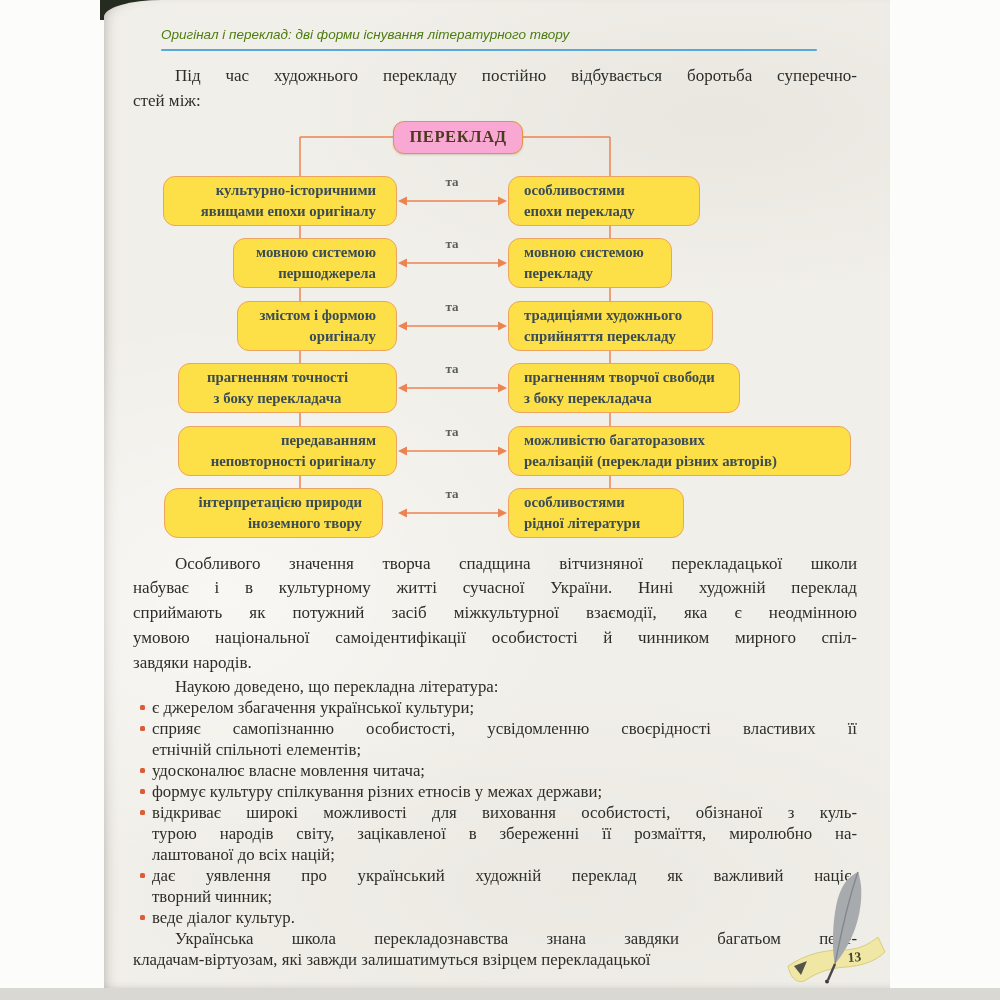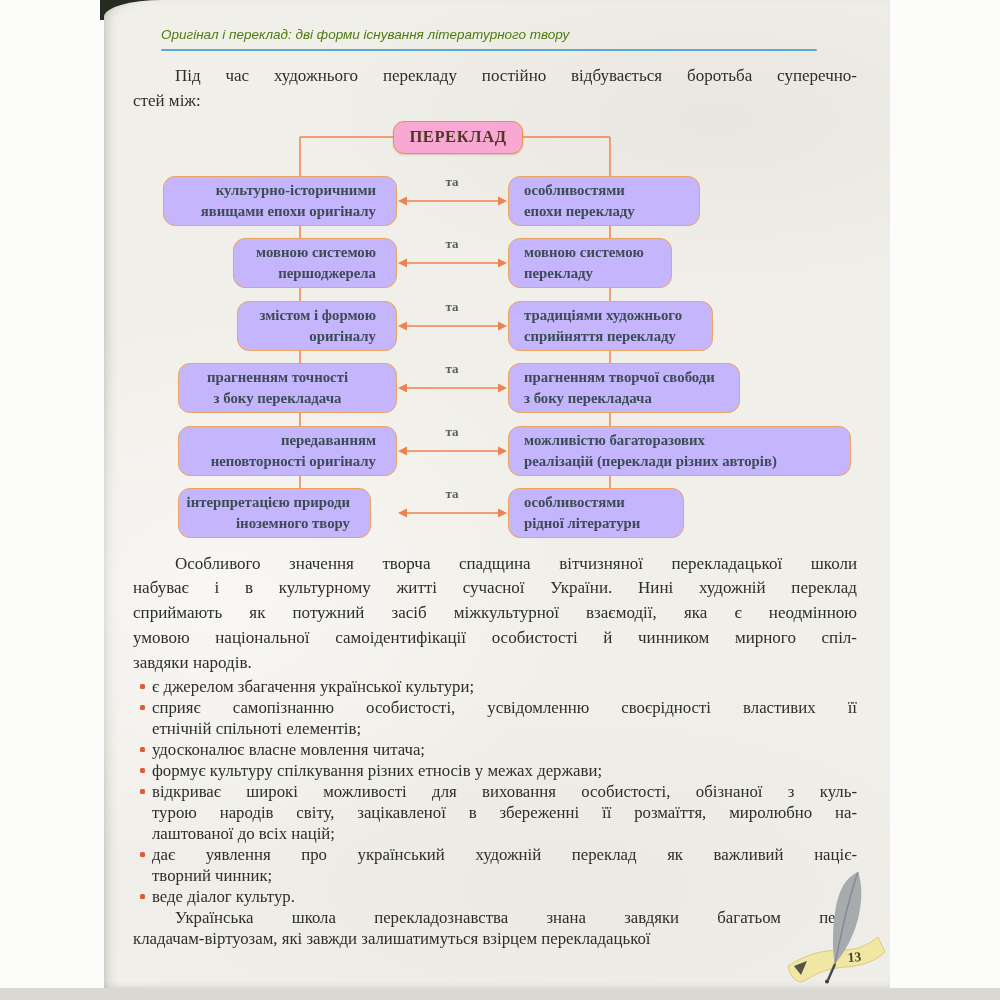--- a/index.html
+++ b/index.html
@@ -47,21 +47,21 @@
   ul.bullets li{position:relative;padding-left:19px;}
   ul.bullets li::before{
     content:"";position:absolute;left:7px;top:8px;width:5px;height:5px;
     background:#dd5c35;border-radius:1.5px;
   }
   
   .diagram{position:relative;height:427px;margin:2px 0 8px 0;}
   .diagram svg{position:absolute;left:0;top:0;}
   .dbox{
     position:absolute;box-sizing:border-box;height:50px;
-    background:#c4b5fd;border:1.6px solid #eda45f;border-radius:12px;
+    background:#fde047;border:1.6px solid #eda45f;border-radius:12px;
     display:flex;flex-direction:column;justify-content:center;
     color:#3c4c55;font-weight:bold;font-size:14.8px;
   }
   .dbox .bline{line-height:20.5px;white-space:nowrap;}
   .dbox.leftbox{text-align:right;padding-right:20px;}
   .dbox.rightbox{text-align:left;padding-left:15px;}
   .rootbox{
     position:absolute;left:260px;top:5px;width:130px;height:33px;box-sizing:border-box;
     background:#f9a8d4;border:1.8px solid #e2953f;border-radius:11px;
     display:flex;align-items:center;justify-content:center;
@@ -167,39 +167,42 @@
         <div class="ta-label" style="left: 299px; top: 245px;">та</div>
         <div class="dbox leftbox" style="left: 45px; top: 310px; width: 219px;">
           <div class="bline">передаванням</div>
           <div class="bline">неповторності оригіналу</div>
         </div>
         <div class="dbox rightbox" style="left: 375px; top: 310px; width: 343px;">
           <div class="bline">можливістю багаторазових</div>
           <div class="bline">реалізацій (переклади різних авторів)</div>
         </div>
         <div class="ta-label" style="left: 299px; top: 308px;">та</div>
-        <div class="dbox leftbox" style="left: 45px; top: 372px; width: 193px;">
+        <div class="dbox leftbox" style="left: 31px; top: 372px; width: 219px; border-radius: 14px;">
           <div class="bline">інтерпретацією природи</div>
           <div class="bline">іноземного твору</div>
         </div>
         <div class="dbox rightbox" style="left: 375px; top: 372px; width: 176px;">
           <div class="bline">особливостями</div>
           <div class="bline">рідної літератури</div>
         </div>
         <div class="ta-label" style="left: 299px; top: 370px;">та</div>
       </div>
 
     <div class="para" id="para2">
         <div class="tline firstline">Особливого значення творча спадщина вітчизняної перекладацької школи</div>
         <div class="tline">набуває і в культурному житті сучасної України. Нині художній переклад</div>
         <div class="tline">сприймають як потужний засіб міжкультурної взаємодії, яка є неодмінною</div>
         <div class="tline">умовою національної самоідентифікації особистості й чинником мирного спіл-</div>
         <div class="tline lastline">завдяки народів.</div>
       </div>
 
+    <div class="para tight" id="list-intro">
+        <div class="tline lastline firstline">Наукою доведено, що перекладна література:</div>
+      </div>
 
     <ul class="bullets tight" id="bullet-list">
         <li>
           <div class="tline lastline">є джерелом збагачення української культури;</div>
         </li>
         <li>
           <div class="tline">сприяє самопізнанню особистості, усвідомленню своєрідності властивих її</div>
           <div class="tline lastline">етнічній спільноті елементів;</div>
         </li>
         <li>

